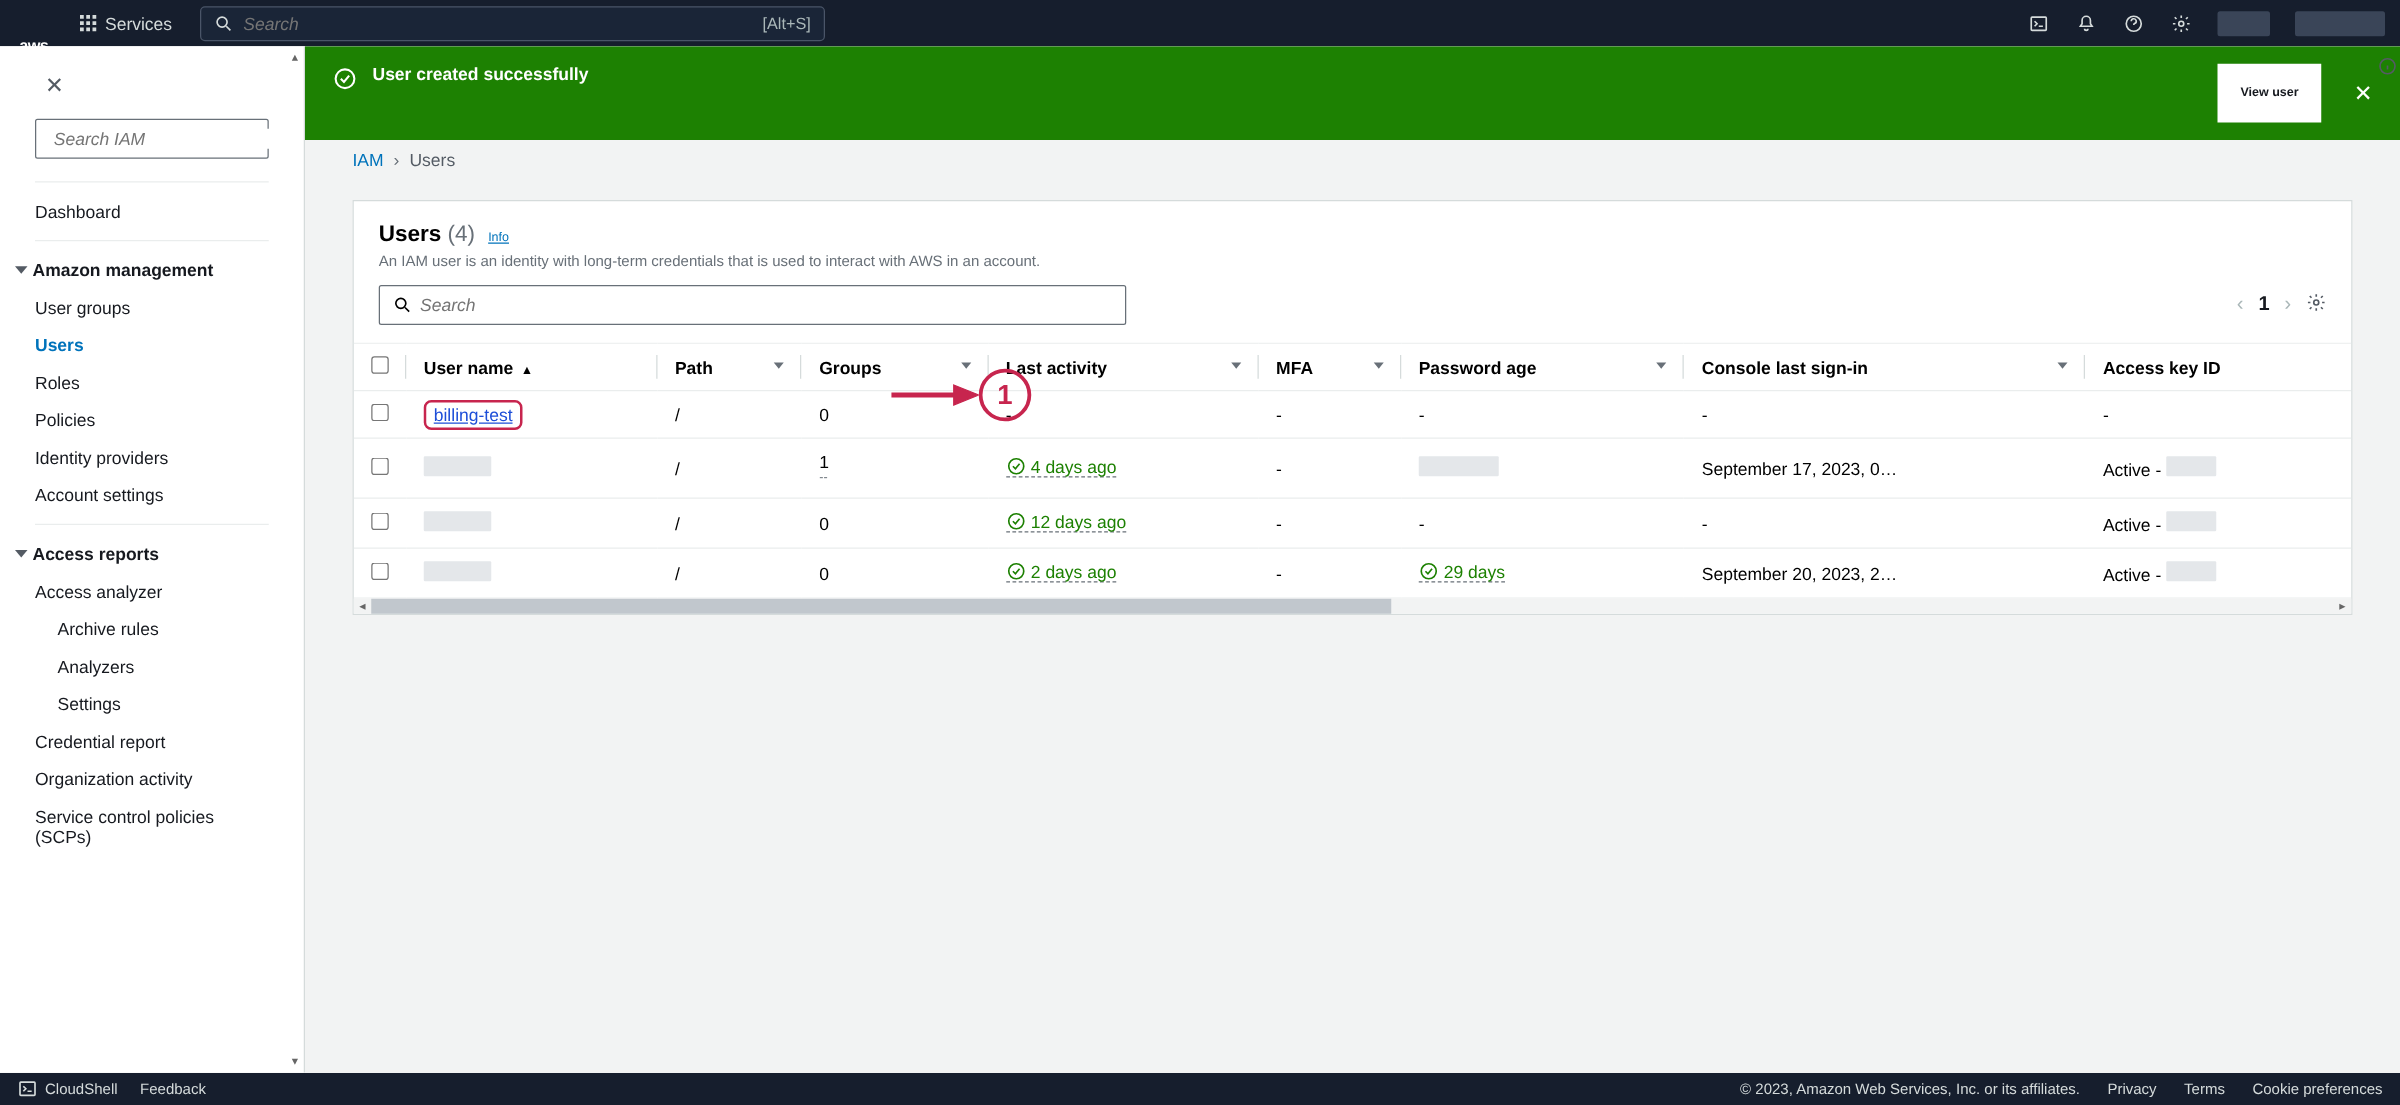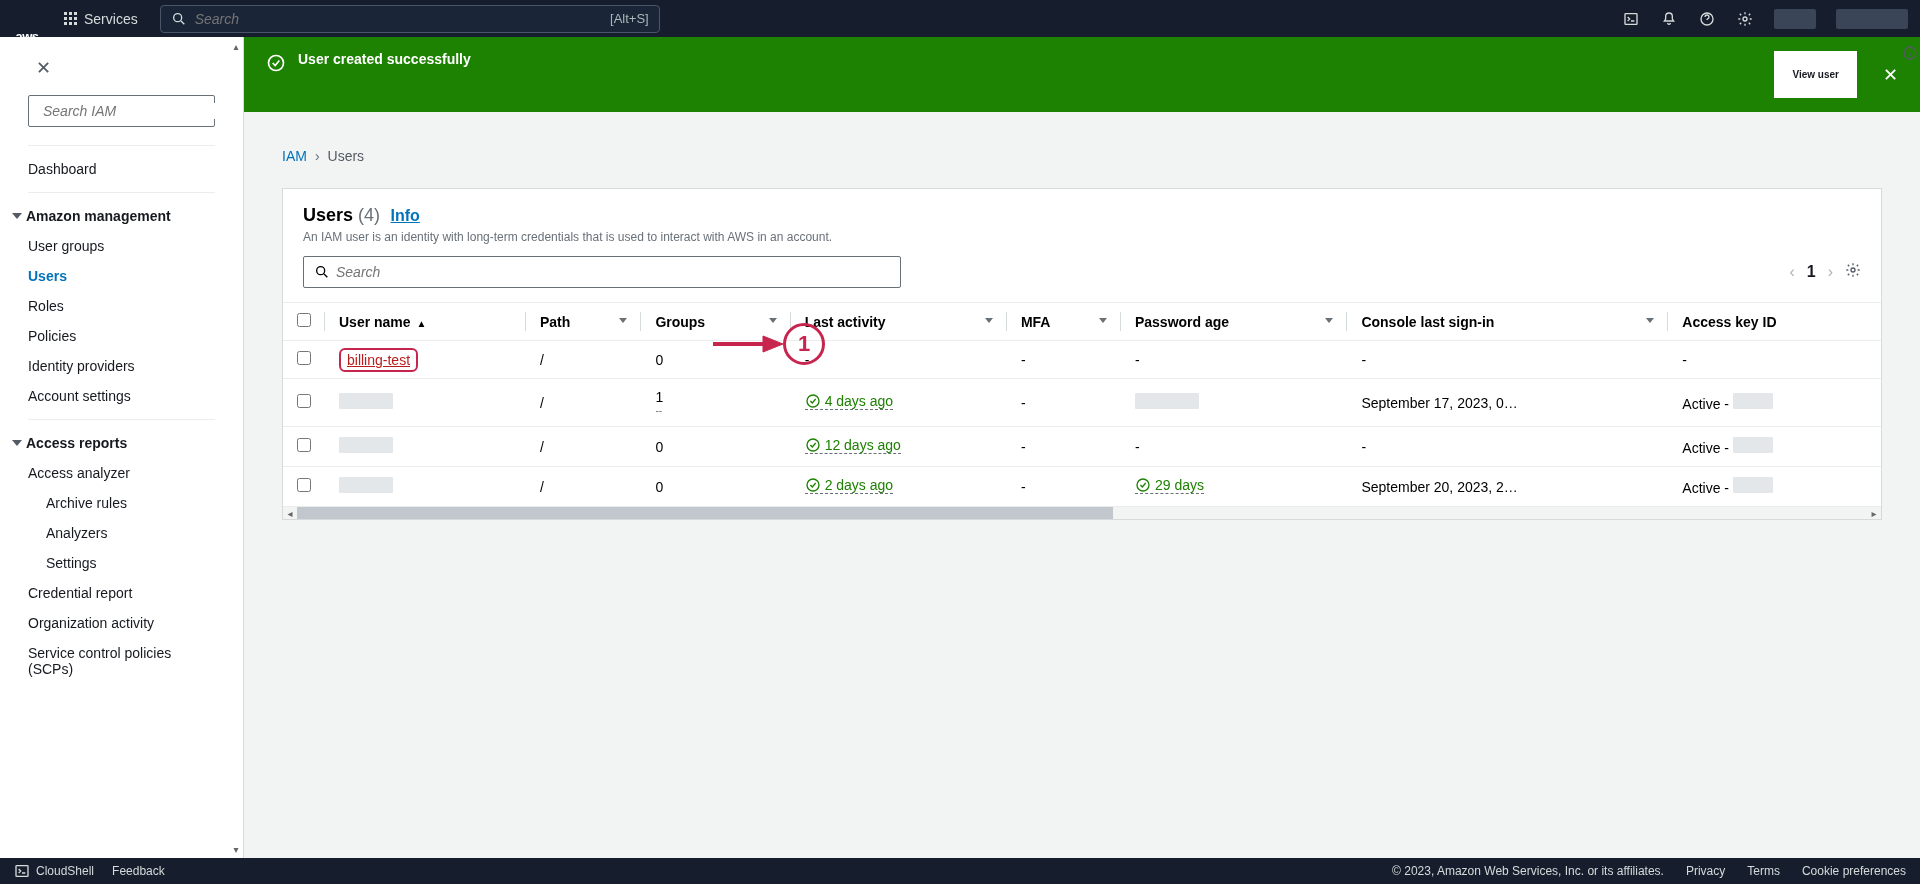--- a/index.html
+++ b/index.html
@@ -48,31 +48,31 @@
 
 .banner { background:#1d8102; color:#fff; padding:14px 22px; display:flex; align-items:flex-start; gap:12px; }
 .banner-icon { width:20px; height:20px; margin-top:2px; flex-shrink:0; }
 .banner-body { flex:1; }
 .banner-title { font-weight:bold; font-size:14px; margin-bottom:6px; }
 .banner-text { font-size:14px; }
 .banner-btn { background:#fff; color:#16191f; border:none; padding:18px 18px; font-size:10px; font-weight:bold; cursor:pointer; align-self:center; }
 .banner-close { color:#fff; font-size:18px; cursor:pointer; margin-left:14px; align-self:center; }
 
 
-.content { padding:36px 38px; overflow:auto; }
+.content { padding:8px 38px; overflow:auto; }
 .breadcrumb { font-size:14px; color:#545b64; display:flex; align-items:center; gap:8px; margin-bottom:24px; }
 .breadcrumb a { color:#0073bb; text-decoration:none; }
 .bc-sep { color:#687078; }
 
 .card { background:#fff; border:1px solid #d5dbdb; border-radius:0; }
 .card-head { padding:16px 20px 12px; display:flex; align-items:flex-start; }
 .card-head-left { flex:1; }
 .card-head h2 { font-size:18px; font-weight:bold; display:inline; }
 .card-head .count { font-weight:normal; color:#687078; }
-.info-link { color:#0073bb; font-size:16px; font-weight:bold; margin-left:6px; }
+.info-link { color:#0073bb; font-size:10px; font-weight:normal; margin-left:6px; }
 .card-sub { font-size:12px; color:#687078; margin-top:4px; }
 .card-actions { display:flex; align-items:center; gap:10px; }
 .btn { border:1px solid #545b64; background:#fff; padding:5px 16px; font-size:14px; font-weight:bold; cursor:pointer; border-radius:2px; }
 .btn.icon-only { padding:5px 10px; }
 .btn.primary { background:#ff9900; border-color:#ff9900; color:#16191f; }
 .btn:disabled { color:#aab7b8; border-color:#d5dbdb; cursor:not-allowed; }
 
 .filter-row { padding:0 20px 14px; display:flex; align-items:center; gap:14px; }
 .table-search { border:1px solid #687078; border-radius:2px; height:32px; width:598px; display:flex; align-items:center; padding:0 10px; gap:6px; }
 .table-search input { border:none; outline:none; font-size:14px; flex:1; font-style:italic; }
@@ -83,21 +83,21 @@
 
 
 .tbl-wrap { overflow-x:auto; }
 .tbl { width:100%; border-collapse:collapse; min-width:1200px; }
 .tbl th { text-align:left; padding:10px 14px; font-size:14px; font-weight:bold; border-top:1px solid #eaeded; border-bottom:1px solid #eaeded; position:relative; white-space:nowrap; }
 .tbl th:not(:last-child)::after { content:""; position:absolute; right:0; top:25%; height:50%; width:1px; background:#d5dbdb; }
 .tbl td { padding:10px 14px; font-size:14px; border-bottom:1px solid #eaeded; white-space:nowrap; }
 .tbl input[type=checkbox]{ width:14px; height:14px; }
 .sort-ind { font-size:10px; margin-left:6px; }
 .th-caret { float:right; margin-top:4px; width:0; height:0; border-left:4px solid transparent; border-right:4px solid transparent; border-top:5px solid #687078; }
-.user-link { color:#b91c1c; text-decoration:underline; }
+.user-link { color:#1d4ed8; text-decoration:underline; }
 .user-link.boxed { border:2px solid #c7254e; border-radius:6px; padding:2px 6px; }
 .redact { display:inline-block; background:#e4e7ea; height:16px; border-radius:1px; }
 .redact.w50{width:54px}.redact.w40{width:40px}.redact.w60{width:64px}
 .status-ok { color:#1d8102; display:inline-flex; align-items:center; gap:4px; border-bottom:1px dashed #687078; }
 .status-ok svg{flex-shrink:0}
 .hscroll { height:12px; background:#f2f3f3; display:flex; align-items:center; }
 .hscroll .left,.hscroll .right{ width:14px; text-align:center; font-size:10px; color:#666; }
 .hscroll .track { flex:1; height:12px; position:relative; background:#f2f3f3; }
 .hscroll .thumb { position:absolute; left:0; width:52%; top:0; bottom:0; background:#c1c7cd; }
 

